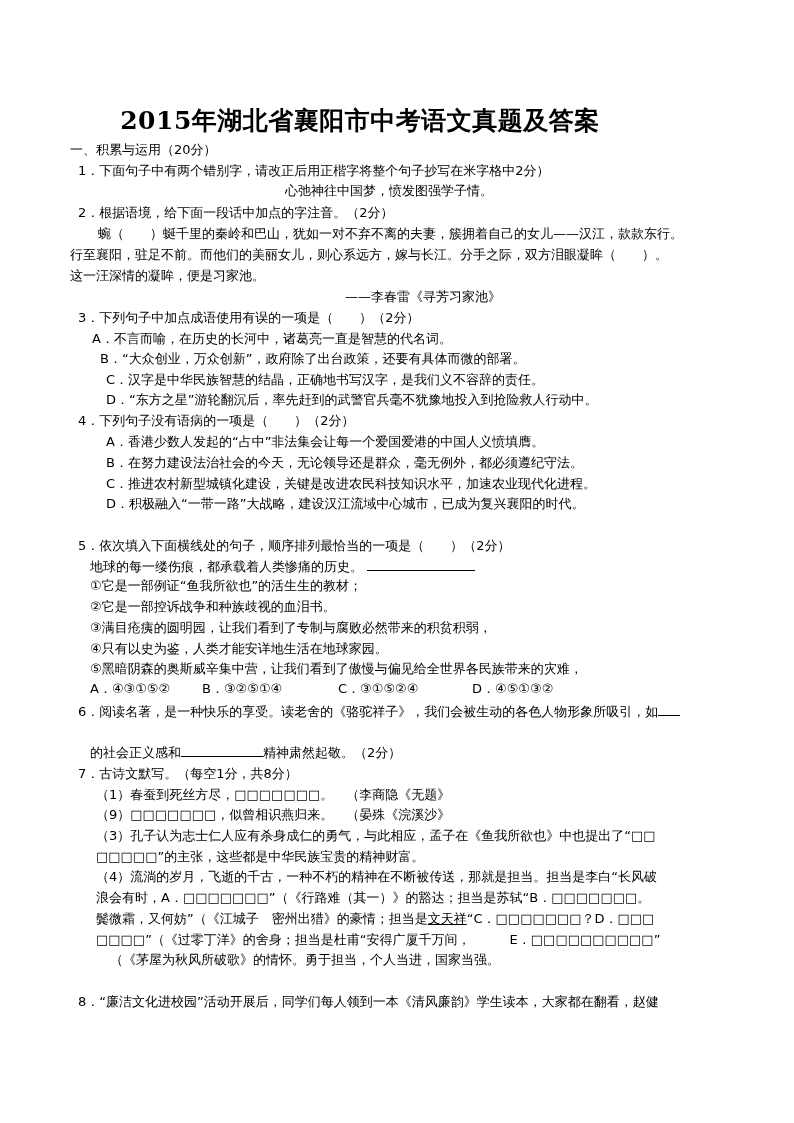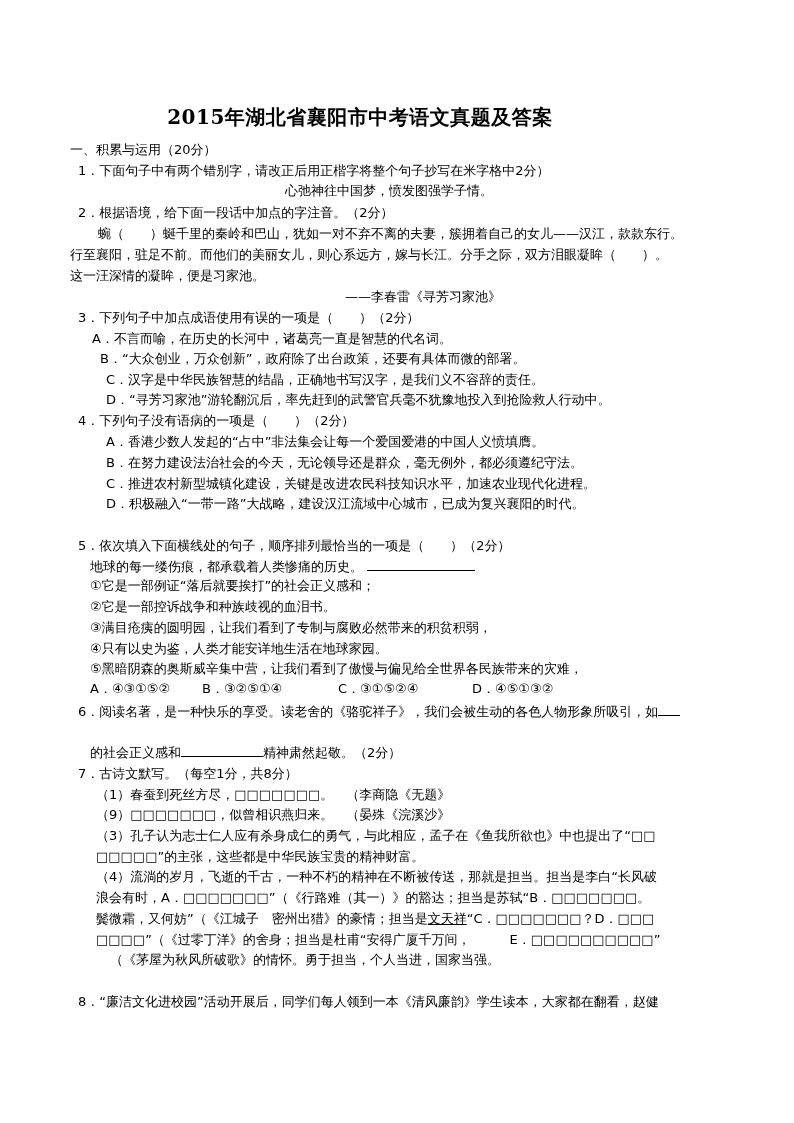--- a/index.html
+++ b/index.html
@@ -1,21 +1,21 @@
 <!DOCTYPE html>
 <html><head>
 <meta charset="utf-8">
 <style>
   html, body { margin: 0; padding: 0; background: #ffffff; }
   body { width: 794px; height: 1123px; position: relative; overflow: hidden;
          font-family: "DejaVu Sans", "Liberation Sans", sans-serif; color: #000; }
   .page { position: absolute; left: 0; top: 0; width: 794px; height: 1123px; }
   .title { position: absolute; top: 104px; left: 0; width: 720px; text-align: center;
            font-family: "DejaVu Serif", "Liberation Serif", serif; font-weight: bold;
-           font-size: 20px; letter-spacing: 0.5px; }
+           font-size: 25px; letter-spacing: 0.5px; }
   .line { position: absolute; white-space: nowrap; font-size: 13px; line-height: 18px; }
   .u { display: inline-block; border-bottom: 1px solid #000; height: 13px; vertical-align: baseline; }
   .ul { text-decoration: underline; }
 </style>
 </head>
 <body>
 
 <div class="page">
   <div class="title">2015年湖北省襄阳市中考语文真题及答案</div>
 
@@ -27,34 +27,34 @@
   <div class="line" style="top:204px;left:78px;">2．根据语境，给下面一段话中加点的字注音。（2分）</div>
   <div class="line" style="top:225px;left:98px;">蜿（　　）蜒千里的秦岭和巴山，犹如一对不弃不离的夫妻，簇拥着自己的女儿——汉江，款款东行。</div>
   <div class="line" style="top:246px;left:70px;">行至襄阳，驻足不前。而他们的美丽女儿，则心系远方，嫁与长江。分手之际，双方泪眼凝眸（　　）。</div>
   <div class="line" style="top:267px;left:70px;">这一汪深情的凝眸，便是习家池。</div>
   <div class="line" style="top:288px;left:345px;">——李春雷《寻芳习家池》</div>
 
   <div class="line" style="top:309px;left:78px;">3．下列句子中加点成语使用有误的一项是（　　）（2分）</div>
   <div class="line" style="top:330px;left:92px;">A．不言而喻，在历史的长河中，诸葛亮一直是智慧的代名词。</div>
   <div class="line" style="top:350px;left:100px;">B．“大众创业，万众创新”，政府除了出台政策，还要有具体而微的部署。</div>
   <div class="line" style="top:371px;left:106px;">C．汉字是中华民族智慧的结晶，正确地书写汉字，是我们义不容辞的责任。</div>
-  <div class="line" style="top:391px;left:106px;">D．“寻芳习家池”游轮翻沉后，率先赶到的武警官兵毫不犹豫地投入到抢险救人行动中。</div>
+  <div class="line" style="top:391px;left:106px;">D．“东方之星”游轮翻沉后，率先赶到的武警官兵毫不犹豫地投入到抢险救人行动中。</div>
 
   <div class="line" style="top:412px;left:78px;">4．下列句子没有语病的一项是（　　）（2分）</div>
   <div class="line" style="top:433px;left:106px;">A．香港少数人发起的“占中”非法集会让每一个爱国爱港的中国人义愤填膺。</div>
   <div class="line" style="top:454px;left:106px;">B．在努力建设法治社会的今天，无论领导还是群众，毫无例外，都必须遵纪守法。</div>
   <div class="line" style="top:475px;left:106px;">C．推进农村新型城镇化建设，关键是改进农民科技知识水平，加速农业现代化进程。</div>
   <div class="line" style="top:495px;left:106px;">D．积极融入“一带一路”大战略，建设汉江流域中心城市，已成为复兴襄阳的时代。</div>
 
   <div class="line" style="top:537px;left:78px;">5．依次填入下面横线处的句子，顺序排列最恰当的一项是（　　）（2分）</div>
   <div class="line" style="top:557px;left:90px;">
     <span>地球的每一缕伤痕，都承载着人类惨痛的历史。</span>
     <span class="u" style="width:108px;"></span>
   </div>
-  <div class="line" style="top:577px;left:90px;">①它是一部例证“落后就要挨打”的社会正义感和；</div>
+  <div class="line" style="top:577px;left:90px;">①它是一部例证“鱼我所欲也”的活生生的教材；</div>
   <div class="line" style="top:598px;left:90px;">②它是一部控诉战争和种族歧视的血泪书。</div>
   <div class="line" style="top:619px;left:90px;">③满目疮痍的圆明园，让我们看到了专制与腐败必然带来的积贫积弱，</div>
   <div class="line" style="top:640px;left:90px;">④只有以史为鉴，人类才能安详地生活在地球家园。</div>
   <div class="line" style="top:660px;left:90px;">⑤黑暗阴森的奥斯威辛集中营，让我们看到了傲慢与偏见给全世界各民族带来的灾难，</div>
   <div class="line" style="top:680px;left:90px;">A．④③①⑤②</div>
   <div class="line" style="top:680px;left:202px;">B．③②⑤①④</div>
   <div class="line" style="top:680px;left:338px;">C．③①⑤②④</div>
   <div class="line" style="top:680px;left:472px;">D．④⑤①③②</div>
 
   <div class="line" style="top:702px;left:78px;">

